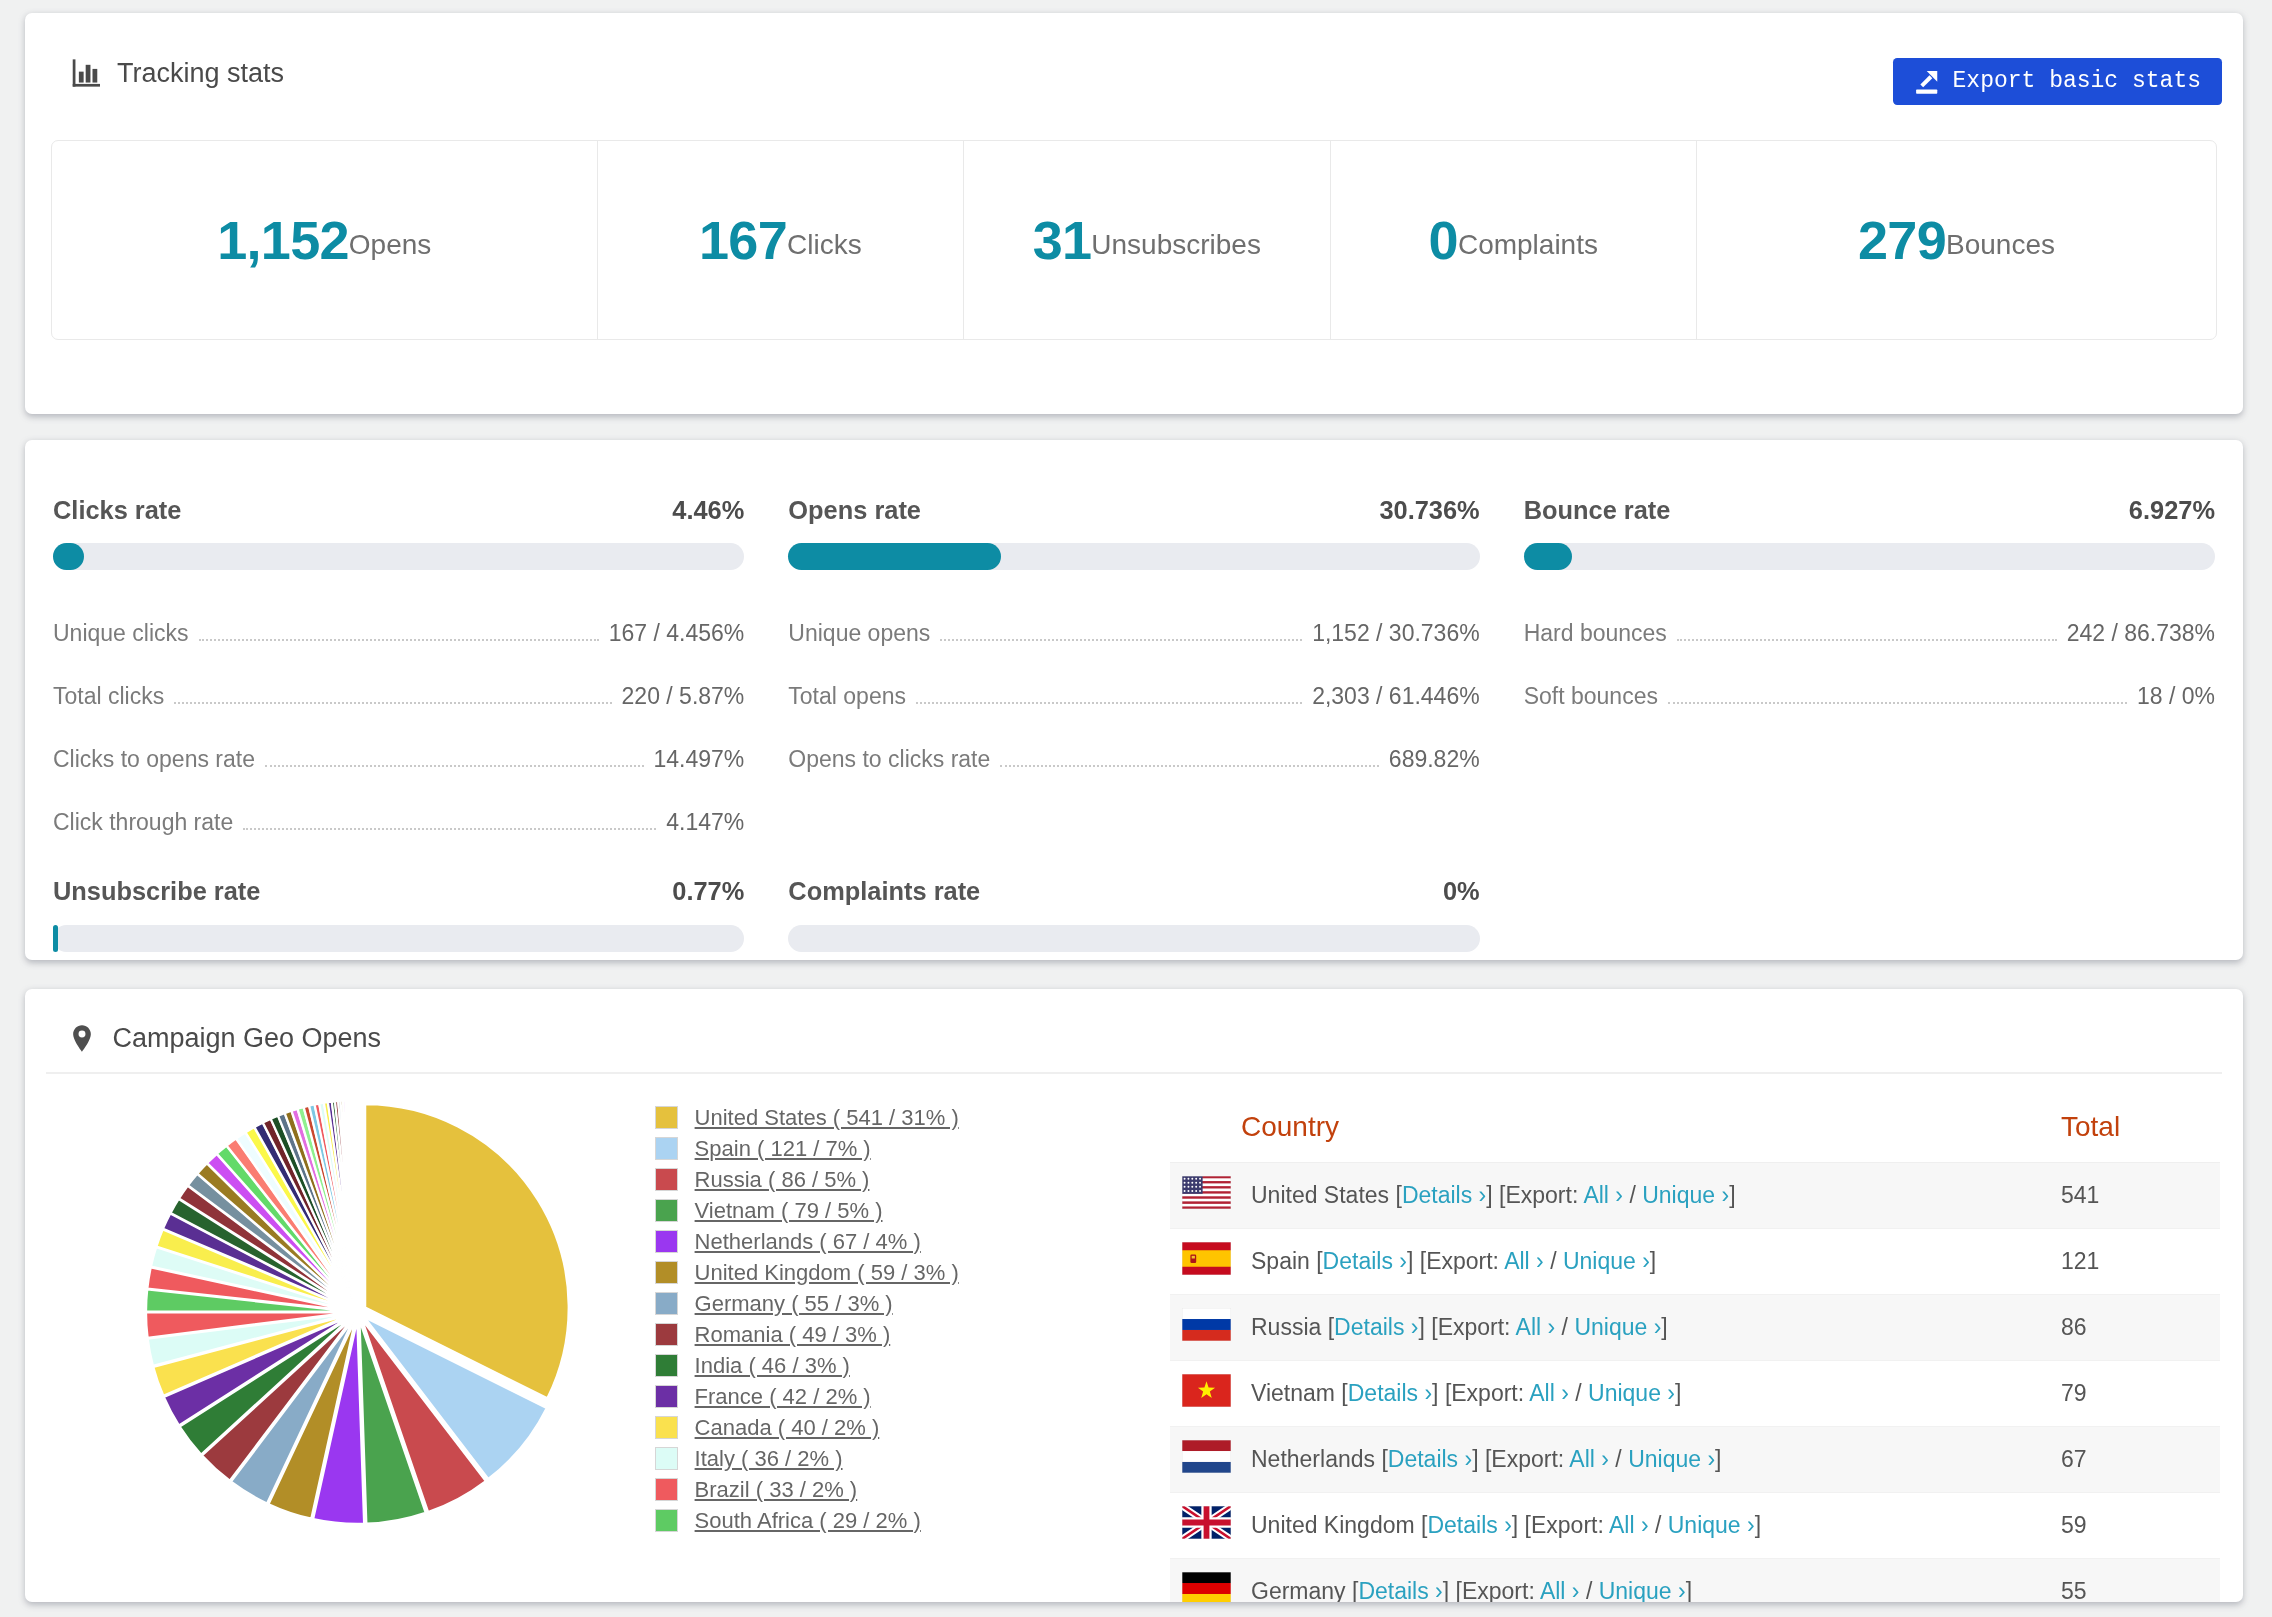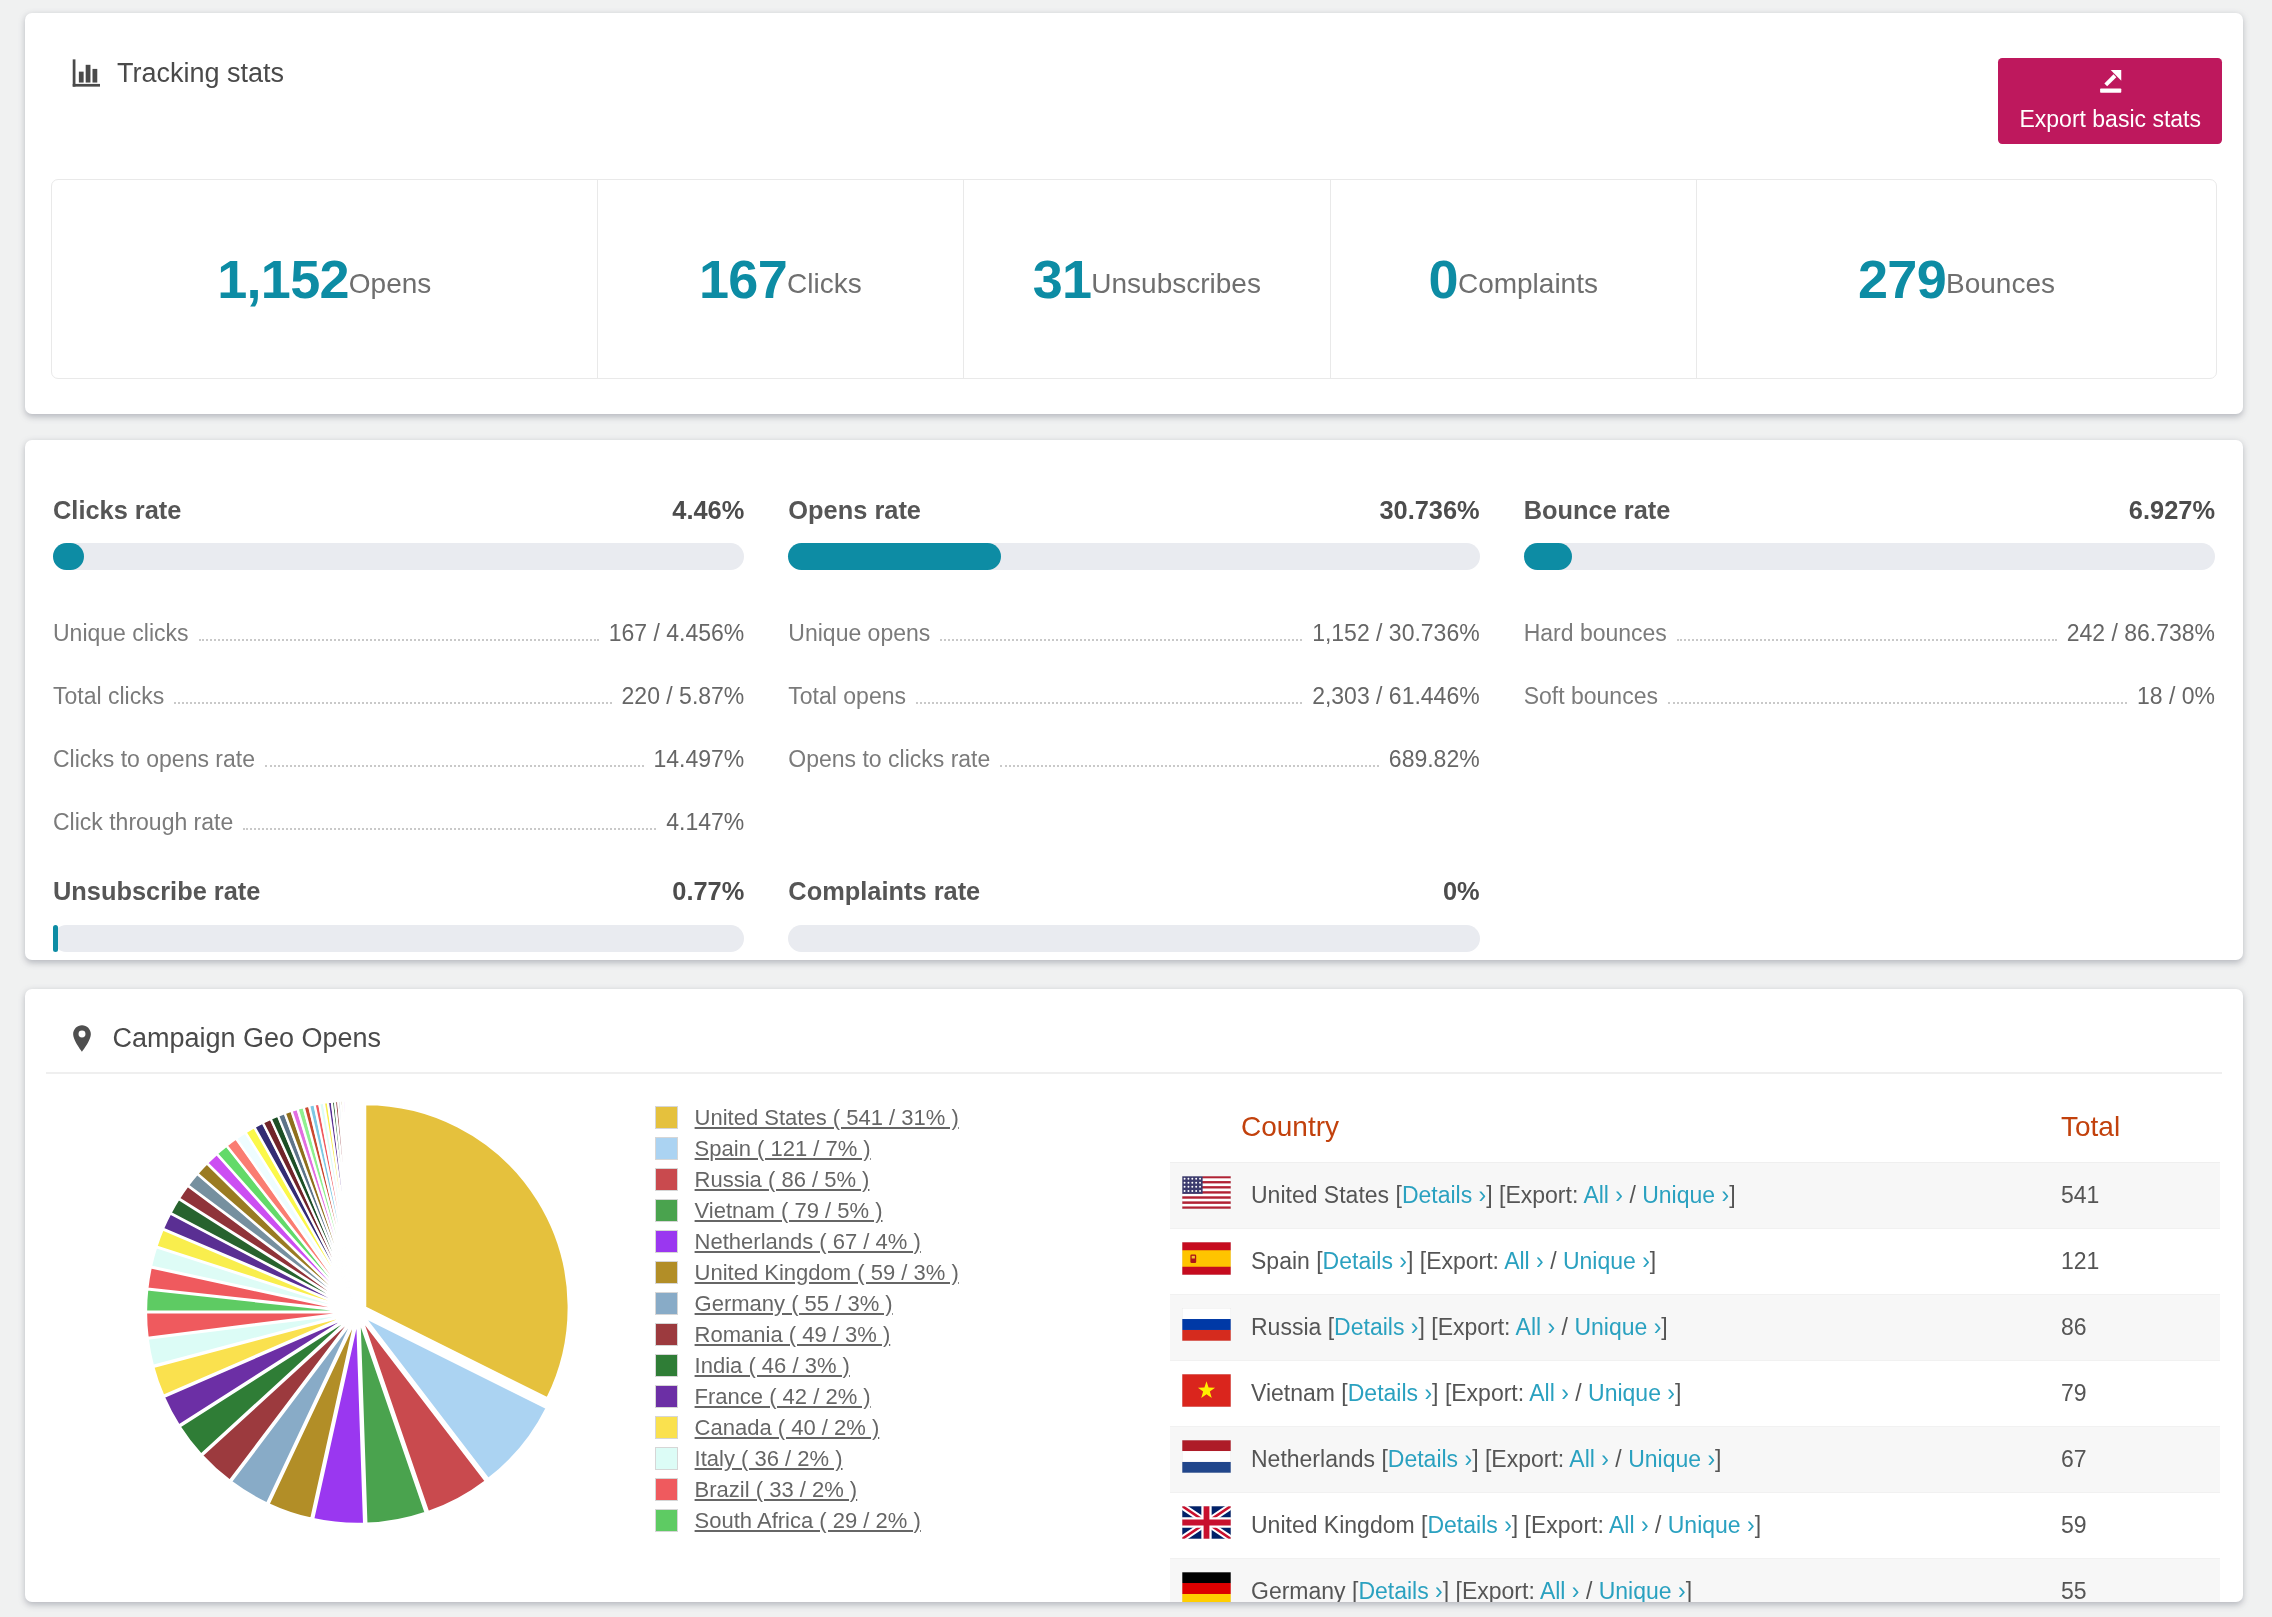--- a/index.html
+++ b/index.html
@@ -13,22 +13,22 @@
     box-shadow:0 2.1px 6.4px rgba(105,110,125,.42);box-sizing:border-box;
   }
   .card-tracking{top:12.7px;height:401px;}
   .card-rates{top:440px;height:520px;padding:56px 28px 28px;display:grid;
     grid-template-columns:1fr 1fr 1fr;column-gap:44px;row-gap:31px;align-content:start;}
   .card-geo{top:989px;height:613px;overflow:hidden;}
 
   
   .card-header{display:flex;justify-content:space-between;align-items:flex-start;padding:45px 21px 0 45px;}
   .card-title{display:flex;align-items:center;gap:17px;font-size:27px;color:#4a4a4a;}
-  .export-btn{display:flex;align-items:center;gap:12.7px;background:#be185d;color:#fff;border:none;
-    border-radius:4.2px;font-size:23px;padding:10.6px 21px;font-family:Liberation Sans, sans-serif;cursor:pointer;flex-direction:column;}
+  .export-btn{display:flex;align-items:center;gap:12.7px;background:#1d4ed8;color:#fff;border:none;
+    border-radius:4.2px;font-size:23px;padding:10.6px 21px;font-family:Liberation Mono, monospace;cursor:pointer;}
   .stats-box{display:flex;margin:35px 26px 0;border:1.4px solid #e9e9e9;border-radius:7px;height:198px;}
   .stat-cell{display:flex;flex-direction:row;align-items:center;justify-content:center;border-left:1.4px solid #e9e9e9;}
   .stat-cell:first-child{border-left:none;}
   .stat-value{font-size:54px;font-weight:700;color:#0d8ca4;letter-spacing:-0.7px;}
   .stat-label{font-size:28px;color:#6f6f6f;margin-top:10px;font-weight:300;}
 
   
   .rate-head{display:flex;justify-content:space-between;align-items:baseline;}
   .rate-title{font-size:25.4px;font-weight:700;color:#565656;}
   .rate-value{font-size:25.4px;font-weight:700;color:#4c4c4c;}

